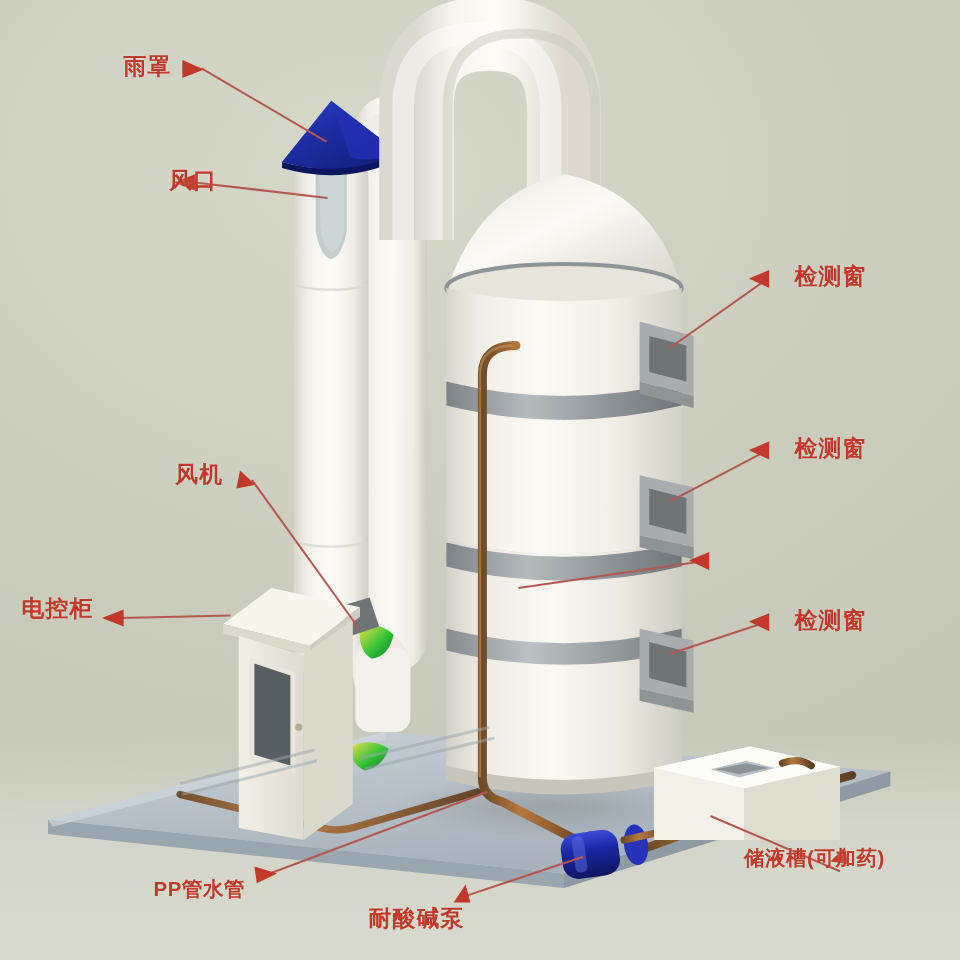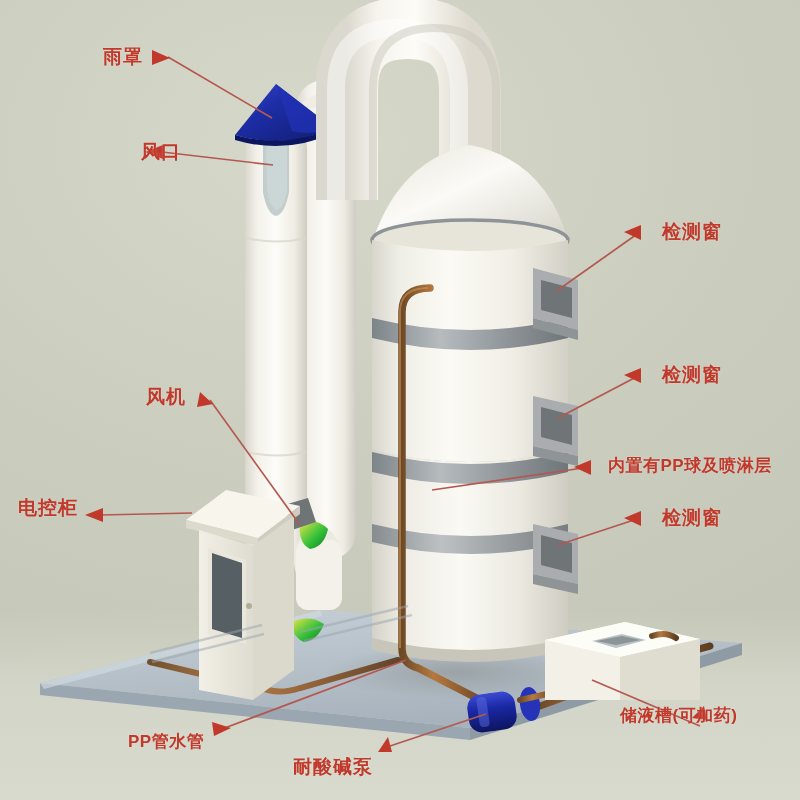--- a/index.html
+++ b/index.html
@@ -298,18 +298,17 @@
     </g>
   </svg>
 
   <div class="lbl" style="left:103px; top:47px;">雨罩</div>
   <div class="lbl" style="left:97px;  top:142px;margin-left:44px;">风口</div>
   <div class="lbl" style="left:146px; top:387px;">风机</div>
   <div class="lbl" style="left:18px;  top:498px;">电控柜</div>
   <div class="lbl" style="left:662px; top:222px;">检测窗</div>
   <div class="lbl" style="left:662px; top:365px;">检测窗</div>
   <div class="lbl" style="left:662px; top:508px;">检测窗</div>
-  <div class="lbl sm" style="left:608px; top:457px;">内置有PP球及喷淋层</div>
   <div class="lbl sm" style="left:128px; top:733px;">PP管水管</div>
-  <div class="lbl" style="left:293px; top:757px;">耐酸碱泵</div>
+  <div class="lbl" style="left:307px; top:757px;">耐酸碱泵</div>
   <div class="lbl sm" style="left:620px; top:707px;">储液槽(可加药)</div>
 
 </div>
 
 </body></html>

